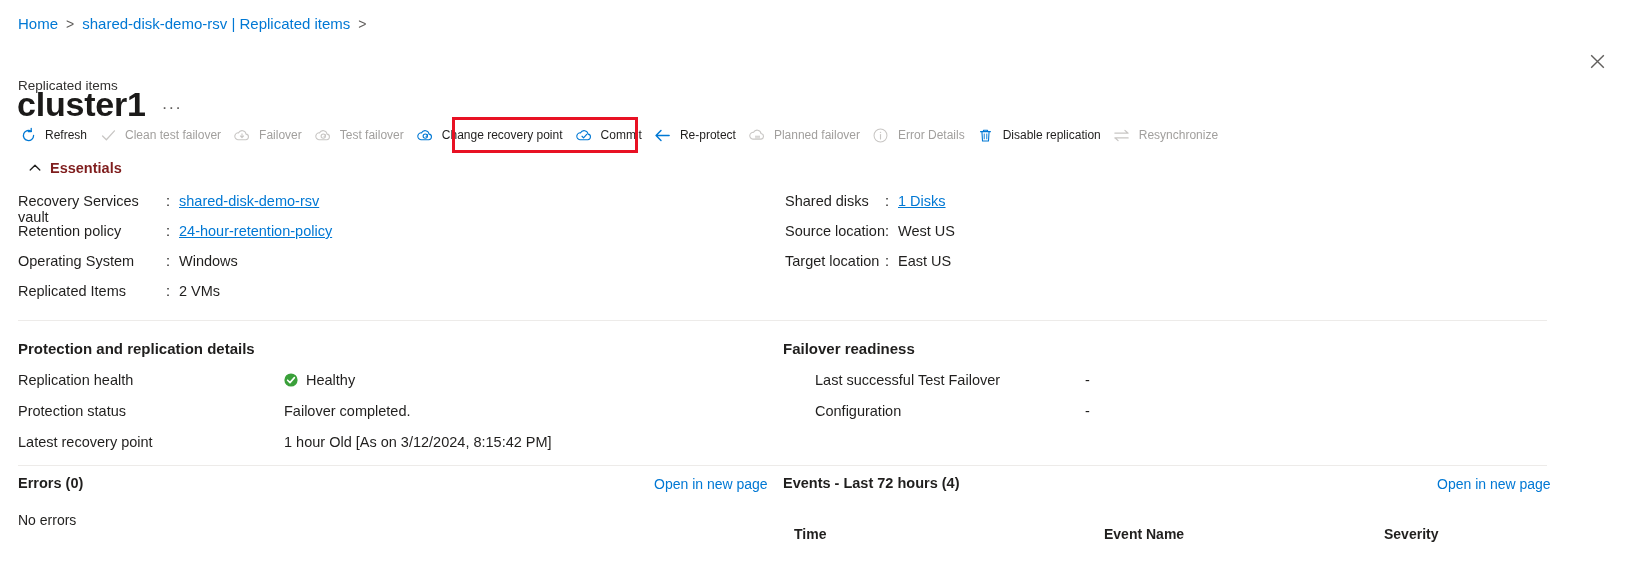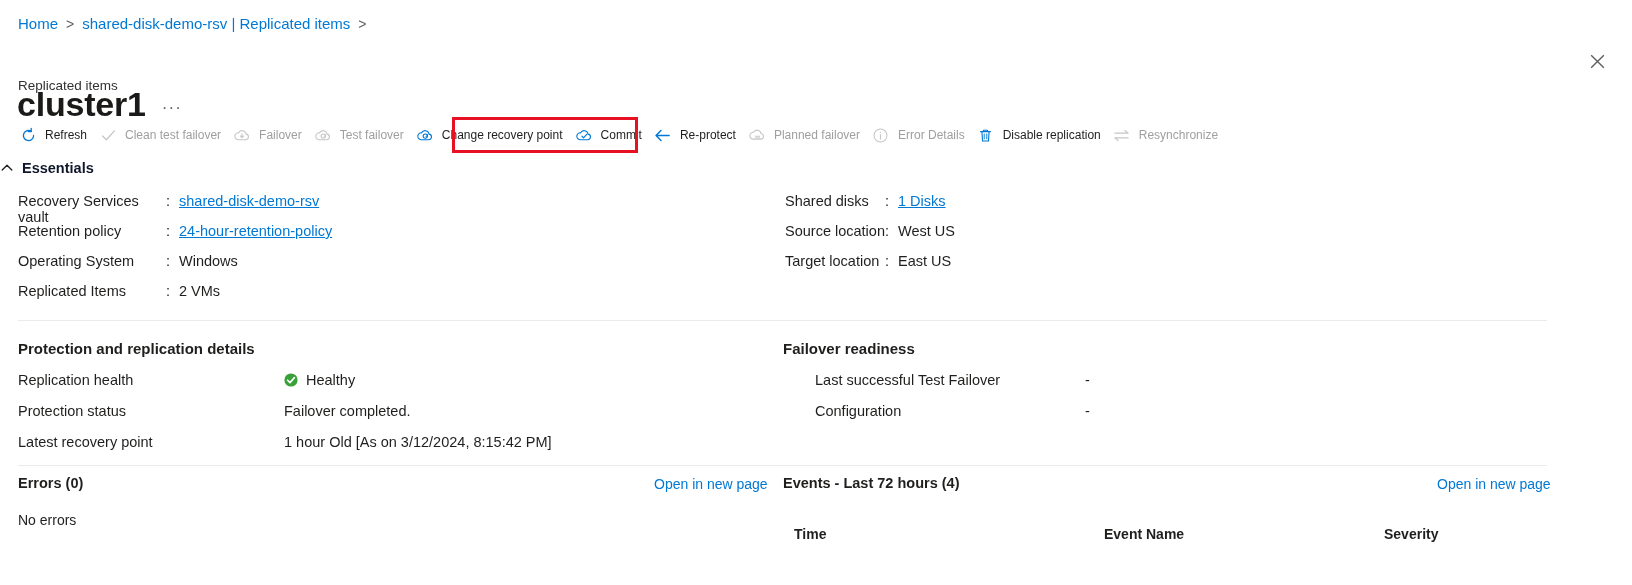--- a/index.html
+++ b/index.html
@@ -117,26 +117,26 @@
     left: 452px; top: 117px;
     width: 186px; height: 36px;
     border: 3px solid #e81123;
     box-sizing: border-box;
     pointer-events: none;
   }
 
   
   .essentials-header {
     position: absolute;
-    left: 0; top: 160px;
+    left: 28px; top: 160px;
     display: flex;
     align-items: center;
     font-size: 14.5px;
     font-weight: 700;
-    color: #0f172a;
+    color: #7f1d1d;
     cursor: pointer;
   }
   .chev {
     width: 14px; height: 14px;
     margin-right: 8px;
     display: inline-flex;
     align-items: center;
     justify-content: center;
     color: #201f1e;
   }

